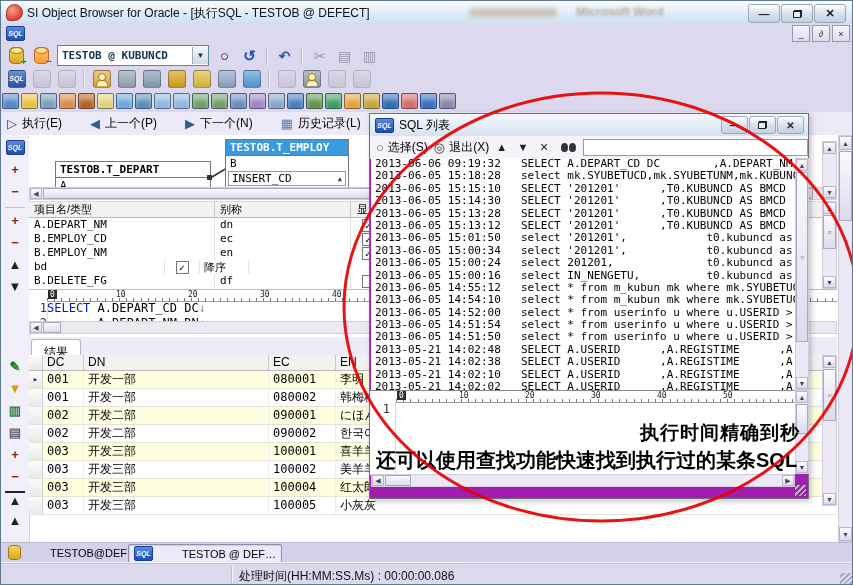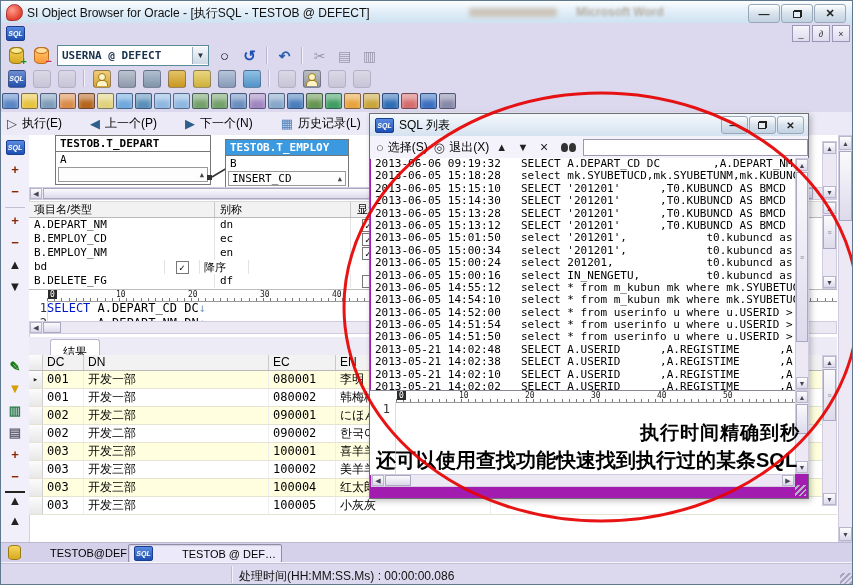--- a/index.html
+++ b/index.html
@@ -95,21 +95,21 @@
   .ruler .ticks{position:absolute;left:0;right:0;bottom:0;height:3px;
     background:repeating-linear-gradient(90deg,#777 0 1px,transparent 1px 7.2px);}
   .rnum{position:absolute;top:0;}
   .rnum.zero{background:#2b2b2b;color:#fff;padding:0 2px;}
   #ed-lines{position:absolute;left:18px;top:11px;width:780px;height:21px;font-family:"DejaVu Sans Mono",monospace;font-size:12px;line-height:15px;white-space:pre;}
   .kw{color:#0018c8;}
   .nl-arrow{color:#7a9ac4;}
   #ed-hscroll{position:absolute;left:28px;top:186px;width:808px;height:13px;}
   
   #tabstrip{position:absolute;left:28px;top:202px;width:808px;height:18px;background:#edebf6;border-bottom:1px solid #b9b6cc;}
-  #tab-result{position:absolute;left:21px;top:2px;height:16px;padding:4px 12px;background:#fff;border:1px solid #b9b6cc;border-bottom:none;border-radius:3px 3px 0 0;line-height:16px;}
+  #tab-result{position:absolute;left:2px;top:2px;height:16px;padding:4px 12px;background:#fff;border:1px solid #b9b6cc;border-bottom:none;border-radius:3px 3px 0 0;line-height:16px;}
   
   #resultgrid{position:absolute;left:28px;top:220px;width:808px;height:151px;background:#fff;font-family:"DejaVu Sans Mono",monospace;font-size:12px;}
   .rg-row{display:flex;height:17px;line-height:17px;border-bottom:1px solid #e6e3d2;}
   .rg-row.alt{background:#ffffdf;}
   .rg-head{background:#f3f2f2;border-bottom:1px solid #b9b9b9;font-family:"Liberation Sans",sans-serif;height:15px;line-height:15px;}
   .rg-gut{width:13px;background:linear-gradient(#fcfcfc,#e8e8e8);border-right:1px solid #cfcfcf;display:flex;align-items:center;justify-content:center;font-size:9px;color:#222;}
   .rg-dc{width:36px;padding-left:4px;border-right:1px solid #eee;}
   .rg-dn{width:180px;padding-left:4px;border-right:1px solid #eee;overflow:hidden;}
   .rg-ec{width:62px;padding-left:4px;border-right:1px solid #eee;}
   .rg-en{width:150px;padding-left:4px;border-right:1px solid #eee;overflow:hidden;}
@@ -198,21 +198,21 @@
         <span class="dbcyl">
           <span class="mini" style="color:#1c8a1c">+</span>
         </span>
       </div>
     <div class="tbtn">
         <span class="dbcyl" style="filter:hue-rotate(-20deg)">
           <span class="mini" style="color:#c22">−</span>
         </span>
       </div>
     <div id="combo">
-      <span id="combo-val">USERNA @ DEFECT</span>
+      <span id="combo-val">TESTOB @ KUBUNCD</span>
       <span id="combo-dd">▼</span>
     </div>
     <div class="tbtn">
         <span class="gl" style="font-size:15px;color:#222;">○</span>
       </div>
     <div class="tbtn">
         <span class="gl" style="color:#1d4fb4;font-weight:bold;font-size:15px;">↺</span>
       </div>
     <div class="tsep"></div>
     <div class="tbtn">
@@ -391,21 +391,21 @@
         <div class="stripbtn" style="color: rgb(213, 159, 0);">▼</div>
         <div class="stripbtn" style="color: rgb(47, 125, 79);">▥</div>
         <div class="stripbtn" style="color: rgb(102, 102, 119);">▤</div>
         <div class="stripbtn" style="color: rgb(139, 37, 0);">+</div>
         <div class="stripbtn" style="color: rgb(139, 37, 0);">−</div>
         <div class="stripbtn bar" style="color: rgb(34, 34, 34);">▲</div>
         <div class="stripbtn" style="color: rgb(34, 34, 34);">▲</div>
       </div>
 
     <div id="diagram">
-      <div class="tbox" style="left:26px;top:0;width:154px;">
+      <div class="tbox" style="left:26px;top:26px;width:154px;">
         <div class="tbox-h">TESTOB.T_DEPART</div>
         <div class="tbox-a">A</div>
         <div class="tbox-f">
             <span></span>
             <span class="sp">▲</span>
           </div>
       </div>
       <svg width="220" height="52" style="position:absolute;left:176px;top:0;">
         <rect x="2" y="40" width="5" height="5" fill="#333"></rect>
         <polyline points="7,42 22,33 40,26" fill="none" stroke="#333" stroke-width="1.5"></polyline>

